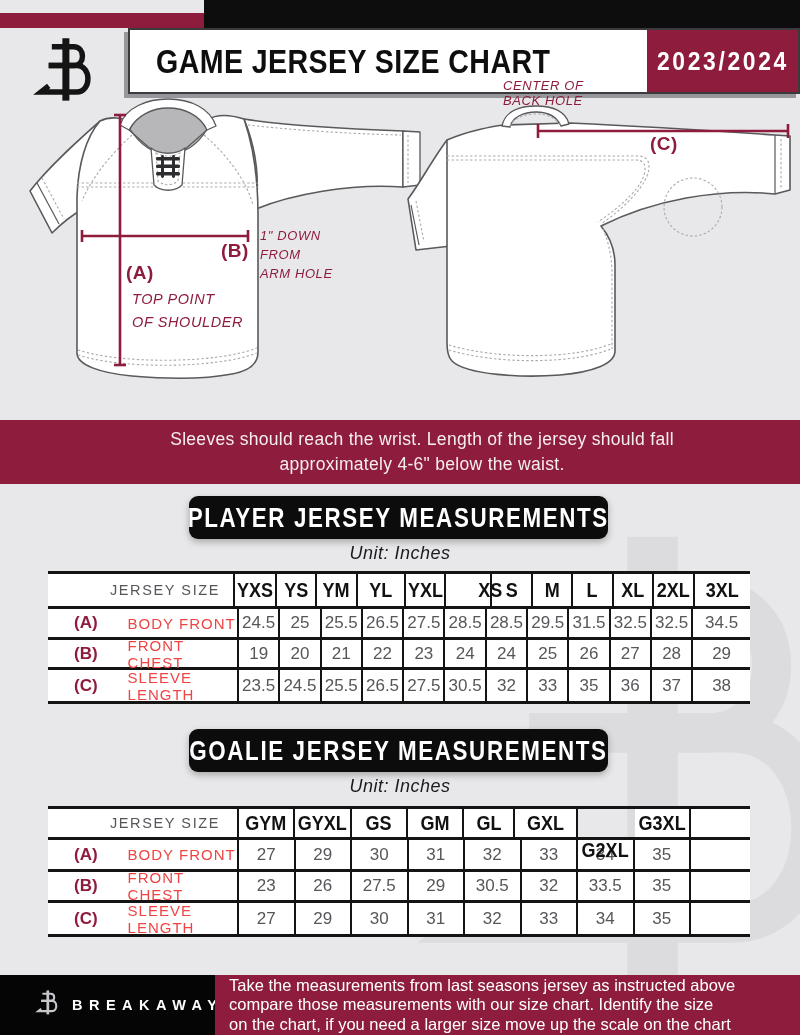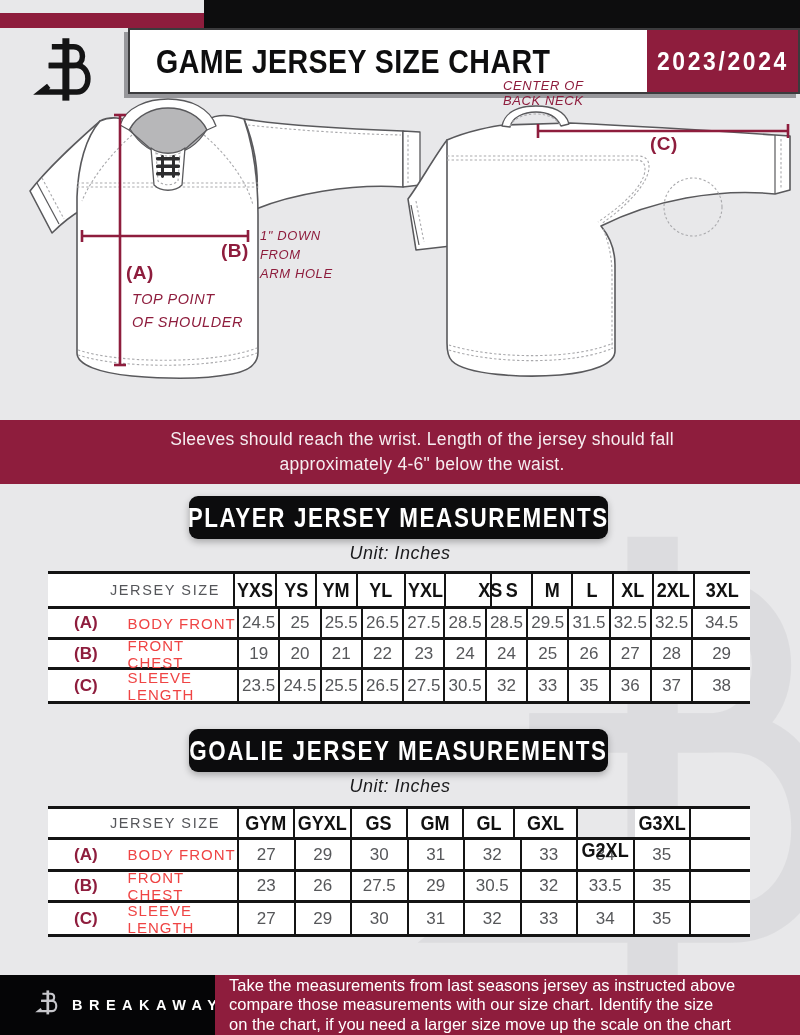--- a/index.html
+++ b/index.html
@@ -175,21 +175,21 @@
     <div>OF SHOULDER</div>
   </div>
   <div class="anno anno-key" style="left:221px; top:240px;">(B)</div>
   <div class="anno anno-note" style="left:260px; top:226px;">
     <div>1" DOWN</div>
     <div>FROM</div>
     <div>ARM HOLE</div>
   </div>
   <div class="anno anno-note" style="left:503px; top:79px; line-height:14.5px;">
     <div>CENTER OF</div>
-    <div>BACK NECK</div>
+    <div>BACK HOLE</div>
   </div>
   <div class="anno anno-key" style="left:650px; top:133px;">(C)</div>
 
   <div class="banner">
     <div>Sleeves should reach the wrist. Length of the jersey should fall</div>
     <div>approximately 4-6" below the waist.</div>
   </div>
 
   <div class="watermark">
     <svg width="580" height="560" viewBox="0 0 100 100">

